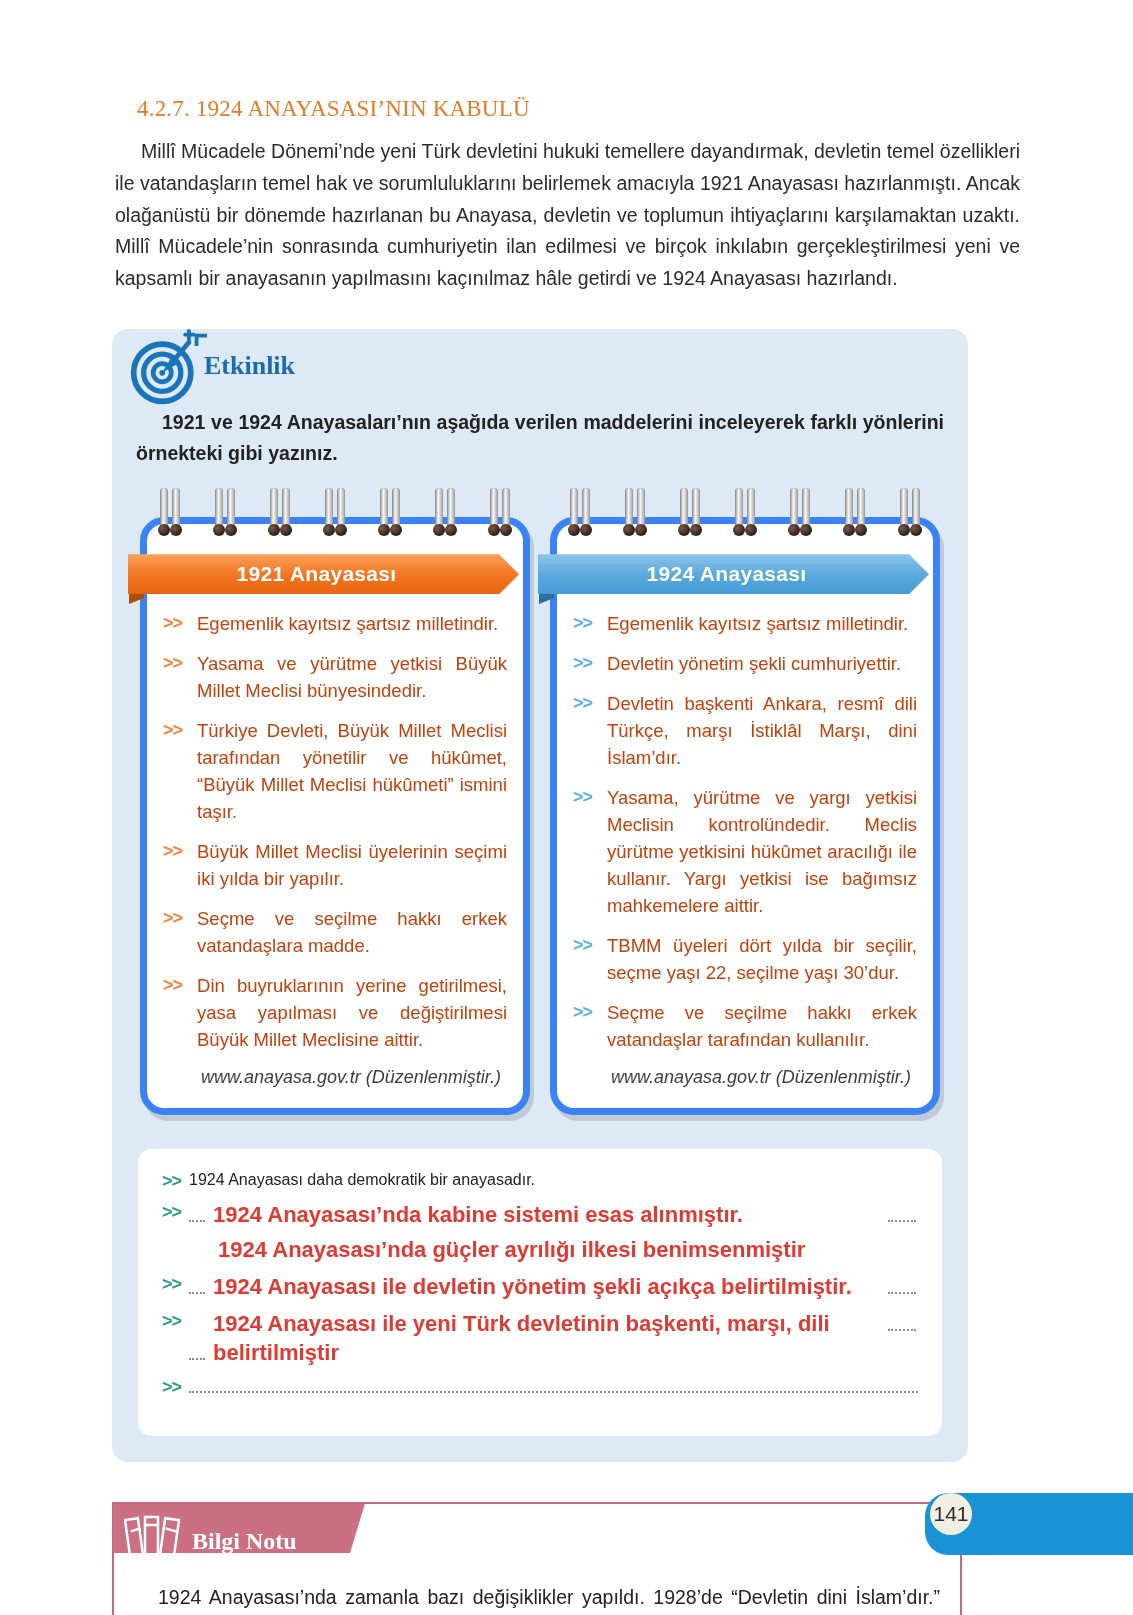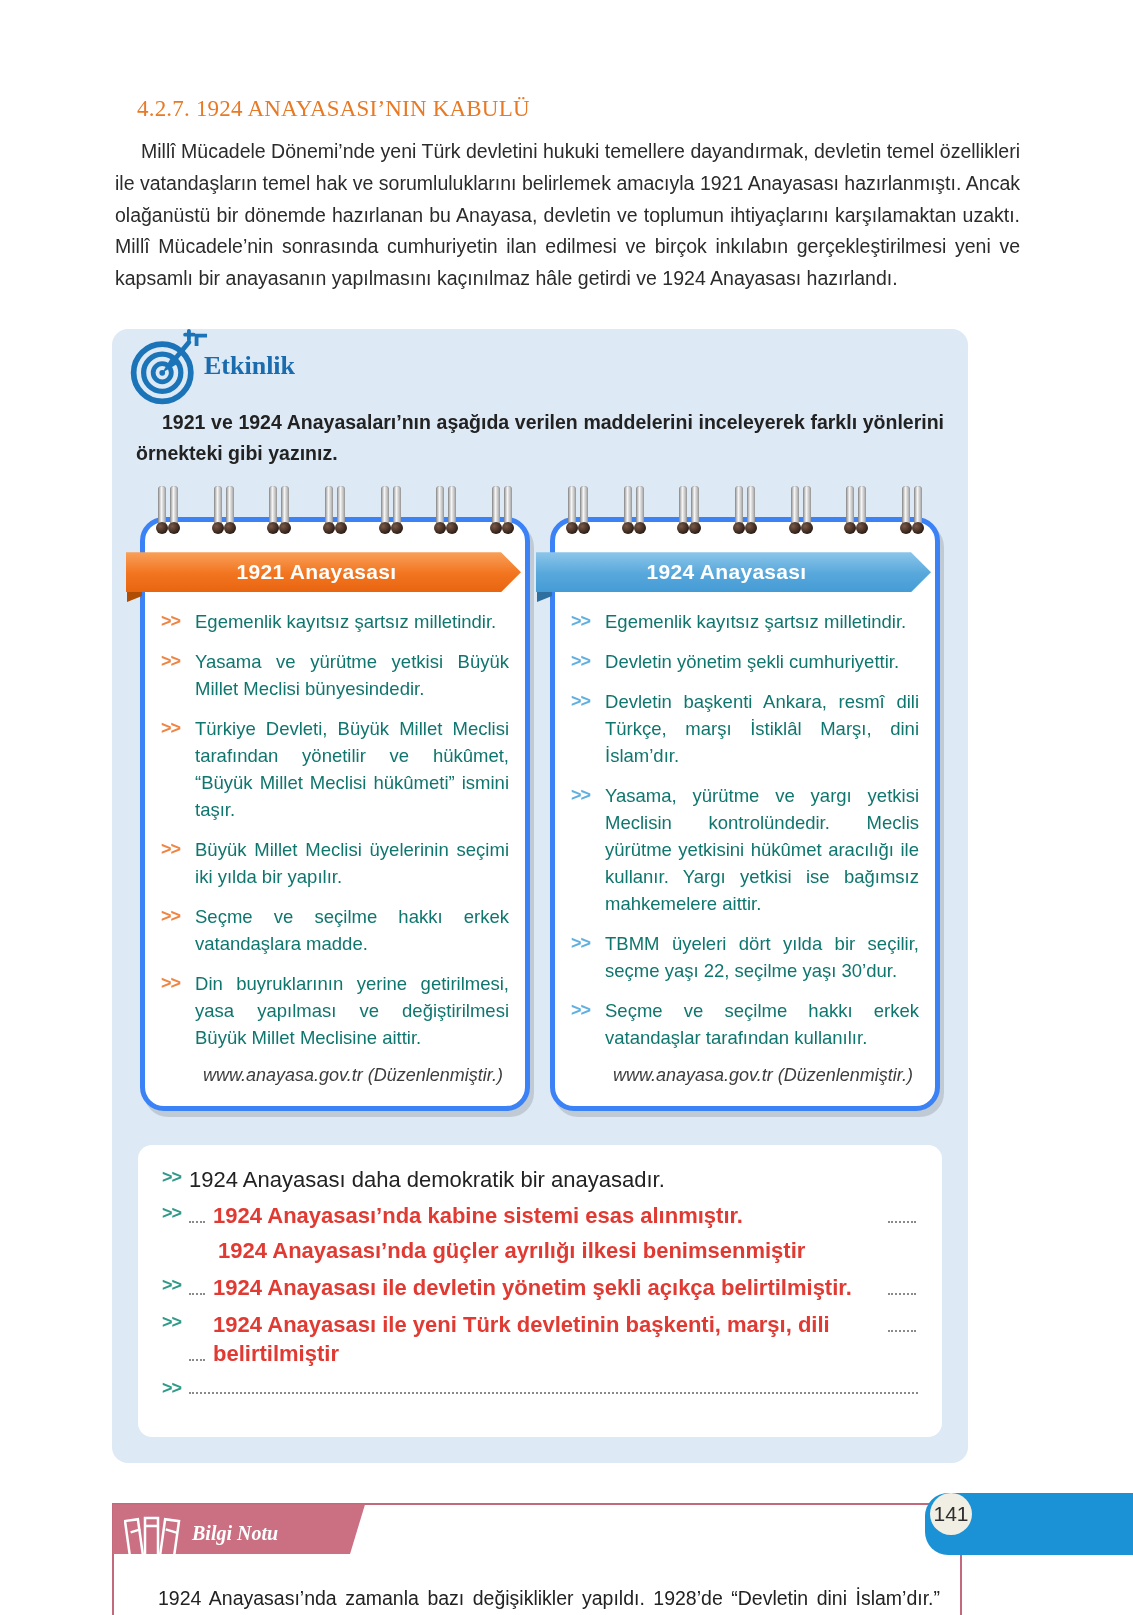--- a/index.html
+++ b/index.html
@@ -33,21 +33,21 @@
   }
   .instruction {
     margin:10px 2px 0; font-weight:700; font-size:19.5px; line-height:1.6;
     text-align:justify; text-indent:26px; color:#222;
   }
 
   
   .cards-row { display:flex; gap:20px; margin-top:48px; padding:0 6px; align-items:stretch; }
   .card {
     position:relative; flex:1;
-    background:#fff; border:5px solid #3b82f6; border-radius:24px;
+    background:#fff; border:7px solid #3b82f6; border-radius:24px;
     padding:0 14px 10px; box-shadow:4px 6px 0 rgba(0,0,0,.13);
   }
   .rings { position:absolute; top:-36px; left:10px; right:10px; display:flex; justify-content:space-between; }
   .ring { position:relative; width:26px; height:50px; }
   .wire {
     position:absolute; top:0; width:8px; height:44px; border-radius:4px;
     background:linear-gradient(90deg,#8a8a8a,#f7f7f7 42%,#9c9c9c);
     box-shadow:inset 0 0 1px #666;
   }
   .wire.l { left:3px; } .wire.r { right:3px; }
@@ -64,53 +64,53 @@
   .banner {
     position:relative; height:40px; display:flex; align-items:center; justify-content:center;
     color:#fff; font-weight:700; font-size:21px; letter-spacing:.3px;
     clip-path:polygon(0 0, calc(100% - 20px) 0, 100% 50%, calc(100% - 20px) 100%, 0 100%);
     padding-right:14px;
   }
   .banner.orange { background:linear-gradient(180deg,#f9a05a 0%,#f2741f 55%,#e96510 100%); }
   .banner.blue   { background:linear-gradient(180deg,#8cc6ea 0%,#57a7db 55%,#459cd5 100%); }
 
   .card-list { list-style:none; margin:0; padding:0 2px; }
-  .card-list li { display:flex; gap:15px; margin-bottom:13px; font-size:18.5px; line-height:1.46; color:#0f766e; }
+  .card-list li { display:flex; gap:15px; margin-bottom:13px; font-size:18.5px; line-height:1.46; color:#c2410c; }
   .chev { font-weight:700; letter-spacing:-1px; font-size:18px; flex:0 0 auto; }
   .chev::before { content:">>"; }
   .chev-orange { color:#ef8443; }
   .chev-blue   { color:#5fb0e0; }
   .li-text { flex:1; text-align:justify; }
   .source { text-align:right; font-style:italic; font-size:18px; color:#3d3d3d; margin:14px 8px 10px 0; }
 
   
   .answer-box { background:#fff; border-radius:14px; margin:34px 4px 0; padding:20px 24px 30px; }
   .ans-row { display:flex; gap:8px; margin-bottom:8px; }
   .ans-chev { color:#2f9a88; font-weight:700; letter-spacing:-1px; font-size:18px; flex:0 0 auto; padding-top:2px; }
   .ans-chev::before { content:">>"; }
-  .ans-example { font-size:22px; color:#222; padding-top:2px; }
+  .ans-example { font-size:16px; color:#222; padding-top:2px; }
   .ans-red { flex:0 1 auto; color:#e03a33; font-weight:700; font-size:22px; line-height:1.32; }
   .dots-sm { flex:0 0 16px; border-bottom:2px dotted #8a8a8a; align-self:flex-end; margin-bottom:7px; }
   .dots-r  { flex:0 0 28px; border-bottom:2px dotted #8a8a8a; align-self:flex-start; margin:20px 2px 0 auto; }
   .ans-cont { margin:-2px 0 8px 56px; }
   .dots-fill { flex:1 1 auto; border-bottom:2px dotted #8a8a8a; align-self:flex-end; margin-bottom:5px; }
 
   
   .bilgi {
     position:relative; margin:40px 58px 0 -3px;
     background:#fff; border:2px solid #c4687c;
   }
   .bilgi-tab {
     position:absolute; top:-1px; left:-1px; width:252px; height:50px;
     background:#cb7083; clip-path:polygon(0 0, 100% 0, 94% 100%, 0 100%);
   }
   .books-icon { position:absolute; top:4px; left:10px; }
   .bilgi-label {
-    position:absolute; top:17px; left:78px; color:#fff;
-    font-family:"Liberation Serif", serif; font-weight:700; font-size:20px;font-style:italic;
+    position:absolute; top:24px; left:78px; color:#fff;
+    font-family:"Liberation Serif", serif; font-weight:700; font-size:24px;
   }
   .bilgi-body {
     padding:58px 20px 14px 18px; font-size:19.5px; line-height:1.56;
     text-align:justify; text-indent:26px; color:#222;
   }
 
   
   .page-pill {
     position:absolute; right:0; bottom:60px; width:208px; height:62px;
     background:#1b91d6; border-radius:23px 0 0 23px;

